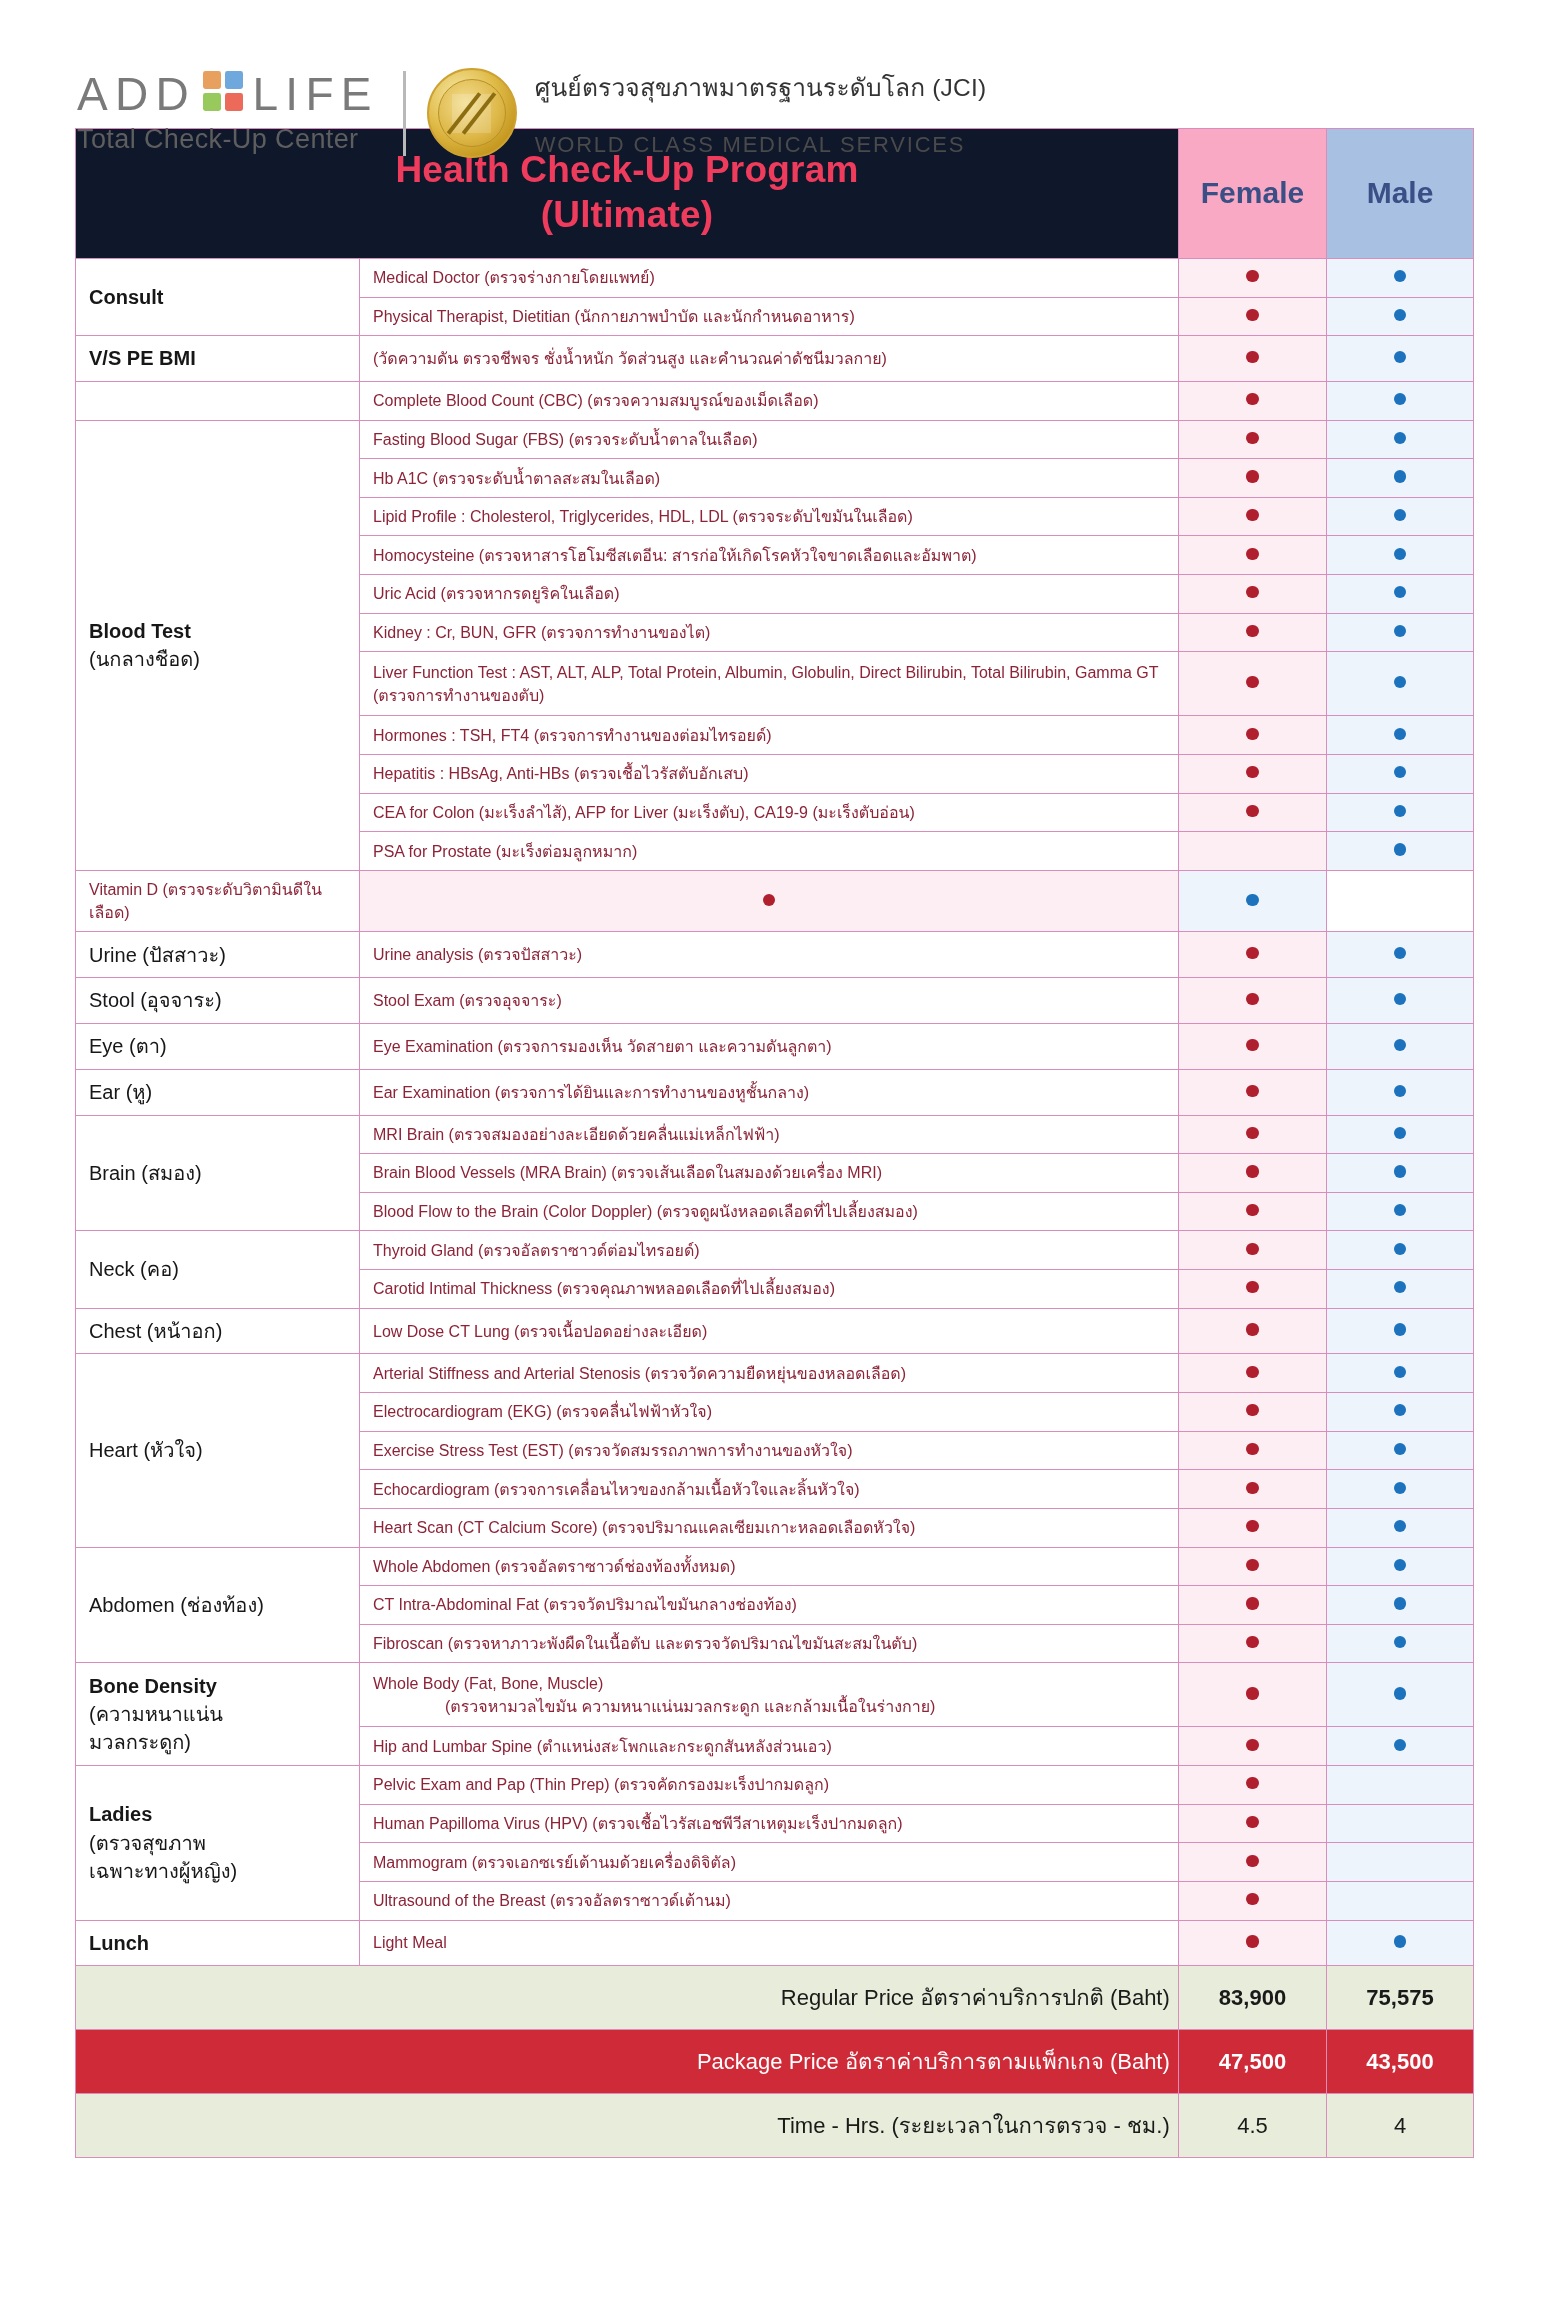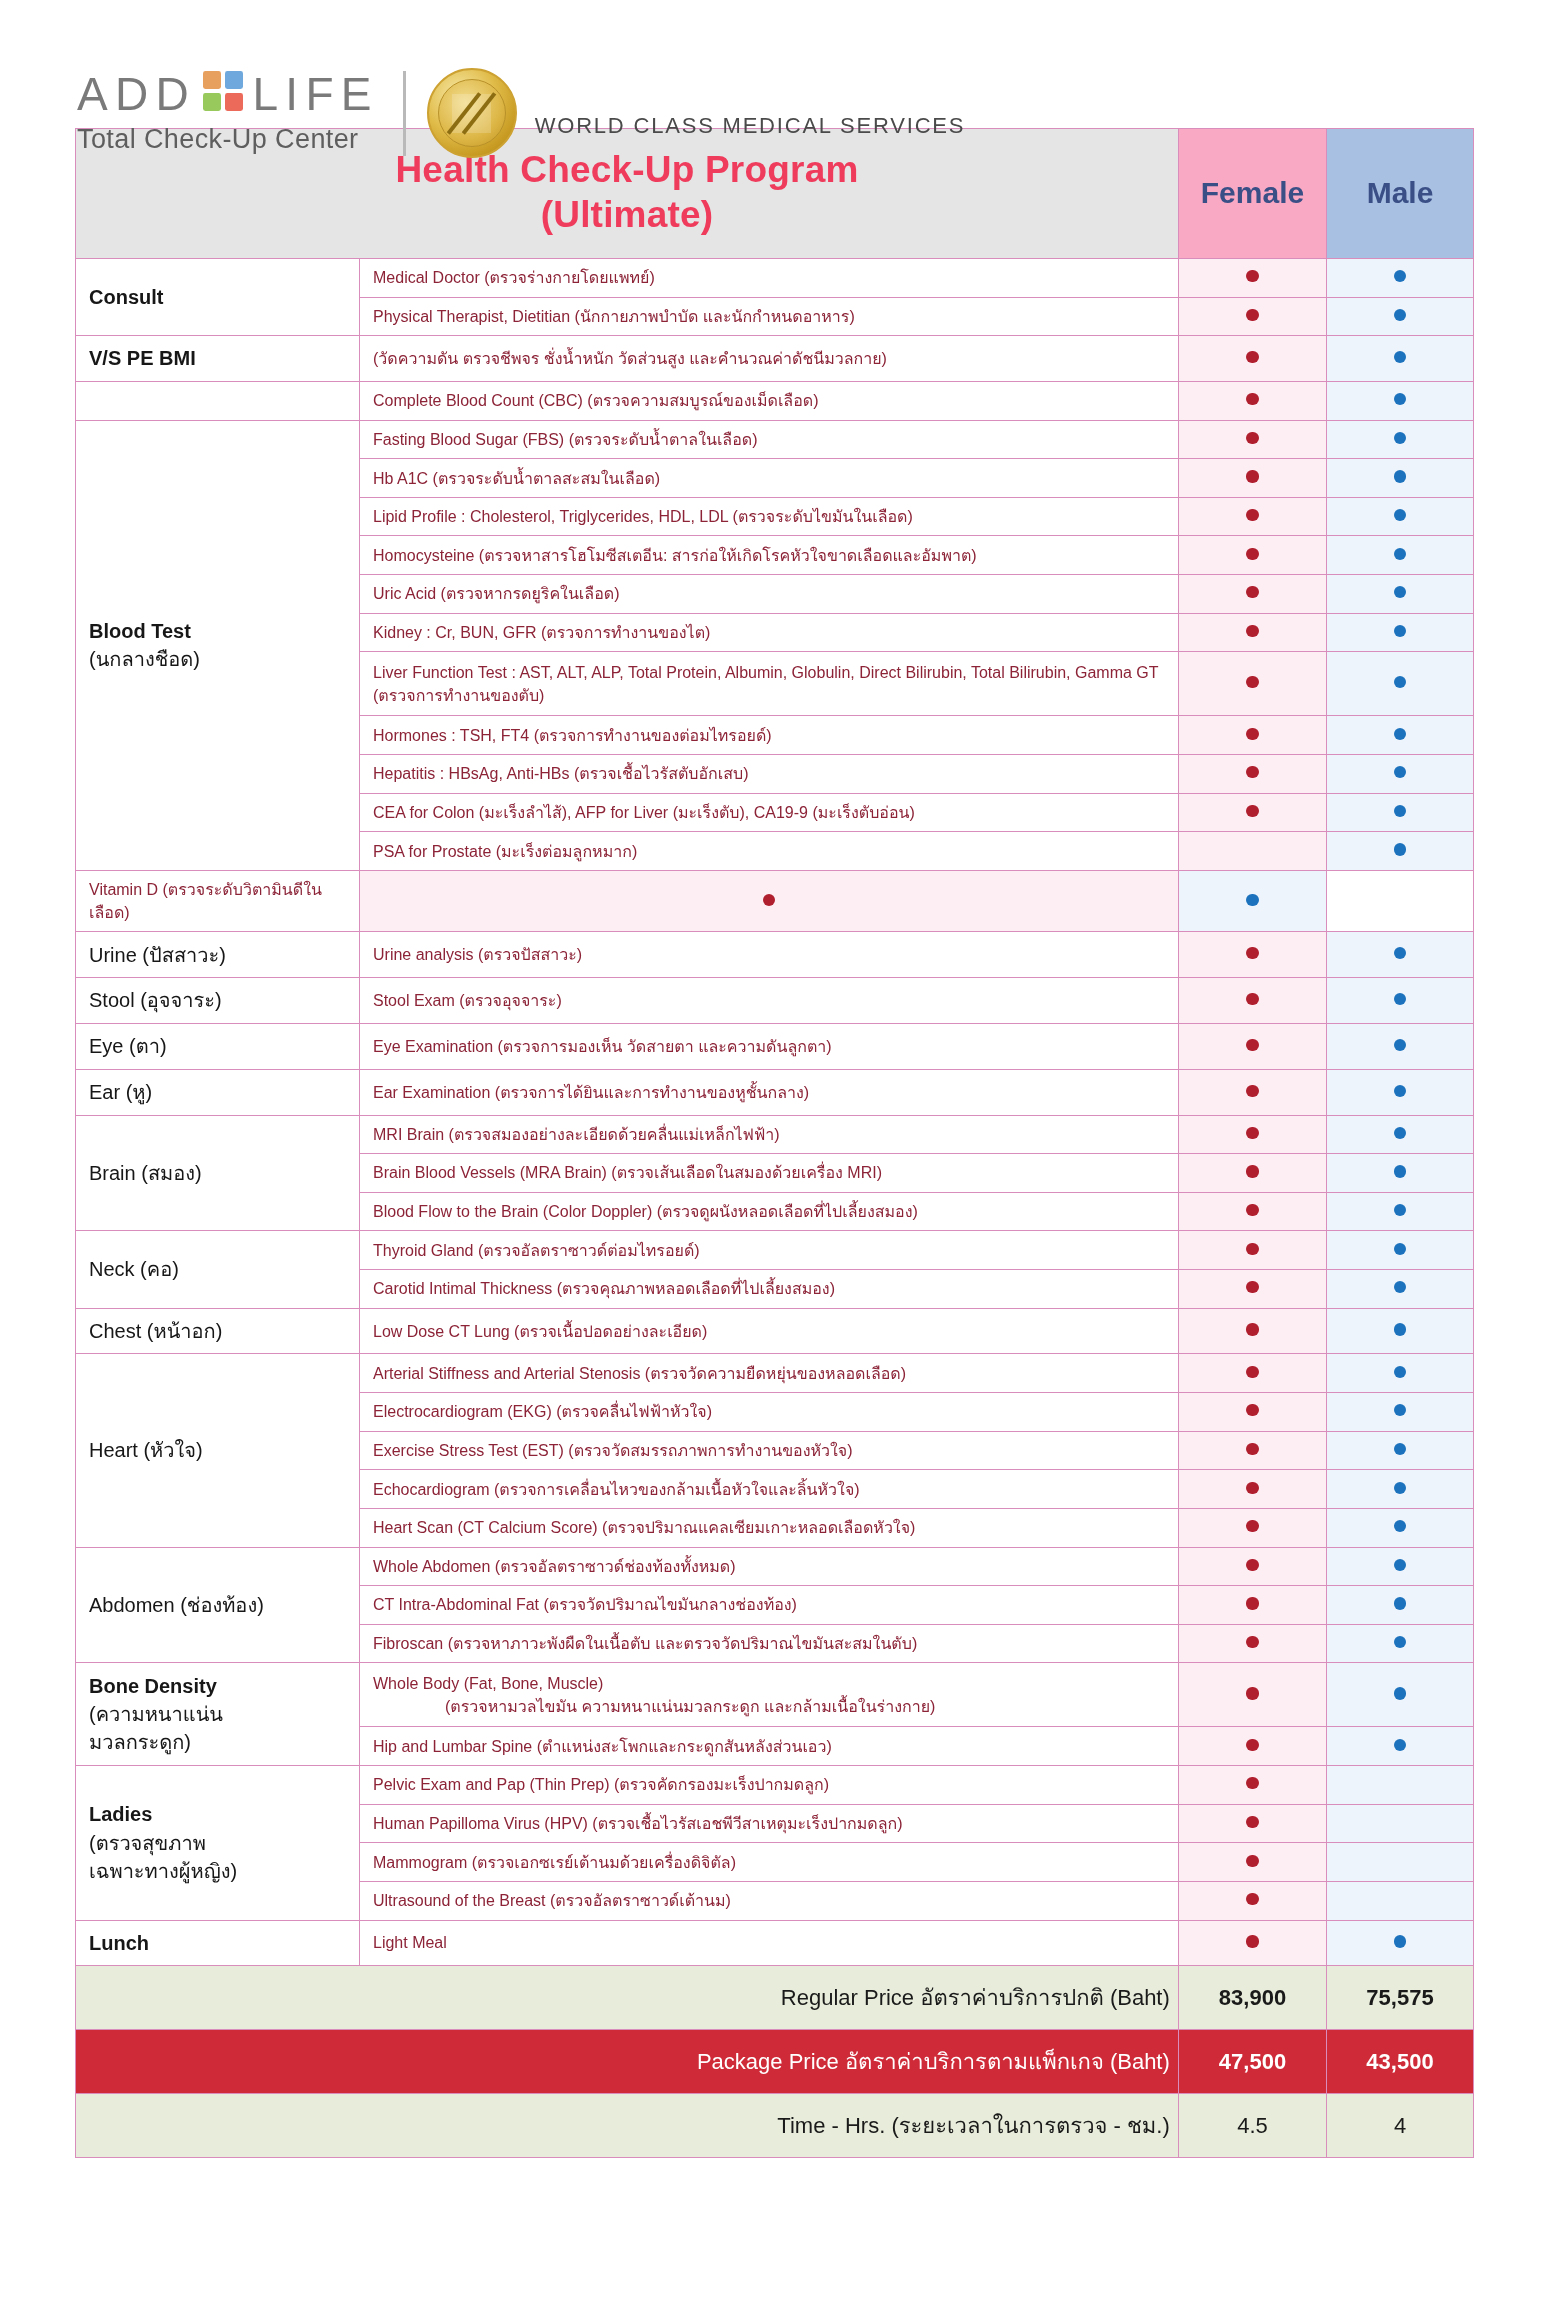--- a/index.html
+++ b/index.html
@@ -87,21 +87,21 @@
   }
   table.main td { border: 1.6px solid #d88dbd; vertical-align: middle; }
 
   col.c-cat  { width: 284px; }
   col.c-item { width: 819px; }
   col.c-f    { width: 148px; }
   col.c-m    { width: 147px; }
 
   
   .title-cell {
-    background: #e5e5e5;
+    background: #0f172a;
     text-align: center;
     padding: 18px 19px 21px;
     height: 103px;
   }
   .title-main {
     font-size: 37px; font-weight: bold; color: #ef3c5c;
     line-height: 1.22; letter-spacing: 0.2px;
   }
   .hdr-female, .hdr-male {
     text-align: center; font-size: 30px; font-weight: bold; color: #3a4f86;
@@ -173,20 +173,21 @@
     </div>
 
     <div class="logo-divider"></div>
 
     <div class="jci-seal">
       <div class="ring"></div>
         <div class="mark"></div>
     </div>
 
     <div class="jci-text">
+      <div class="jci-thai">ศูนย์ตรวจสุขภาพมาตรฐานระดับโลก (JCI)</div>
       <div class="jci-eng">WORLD CLASS MEDICAL SERVICES</div>
     </div>
   </div>
 
   <div class="tbl-wrap">
     <table class="main">
       <colgroup>
         <col class="c-cat">
           <col class="c-item">
           <col class="c-f">

